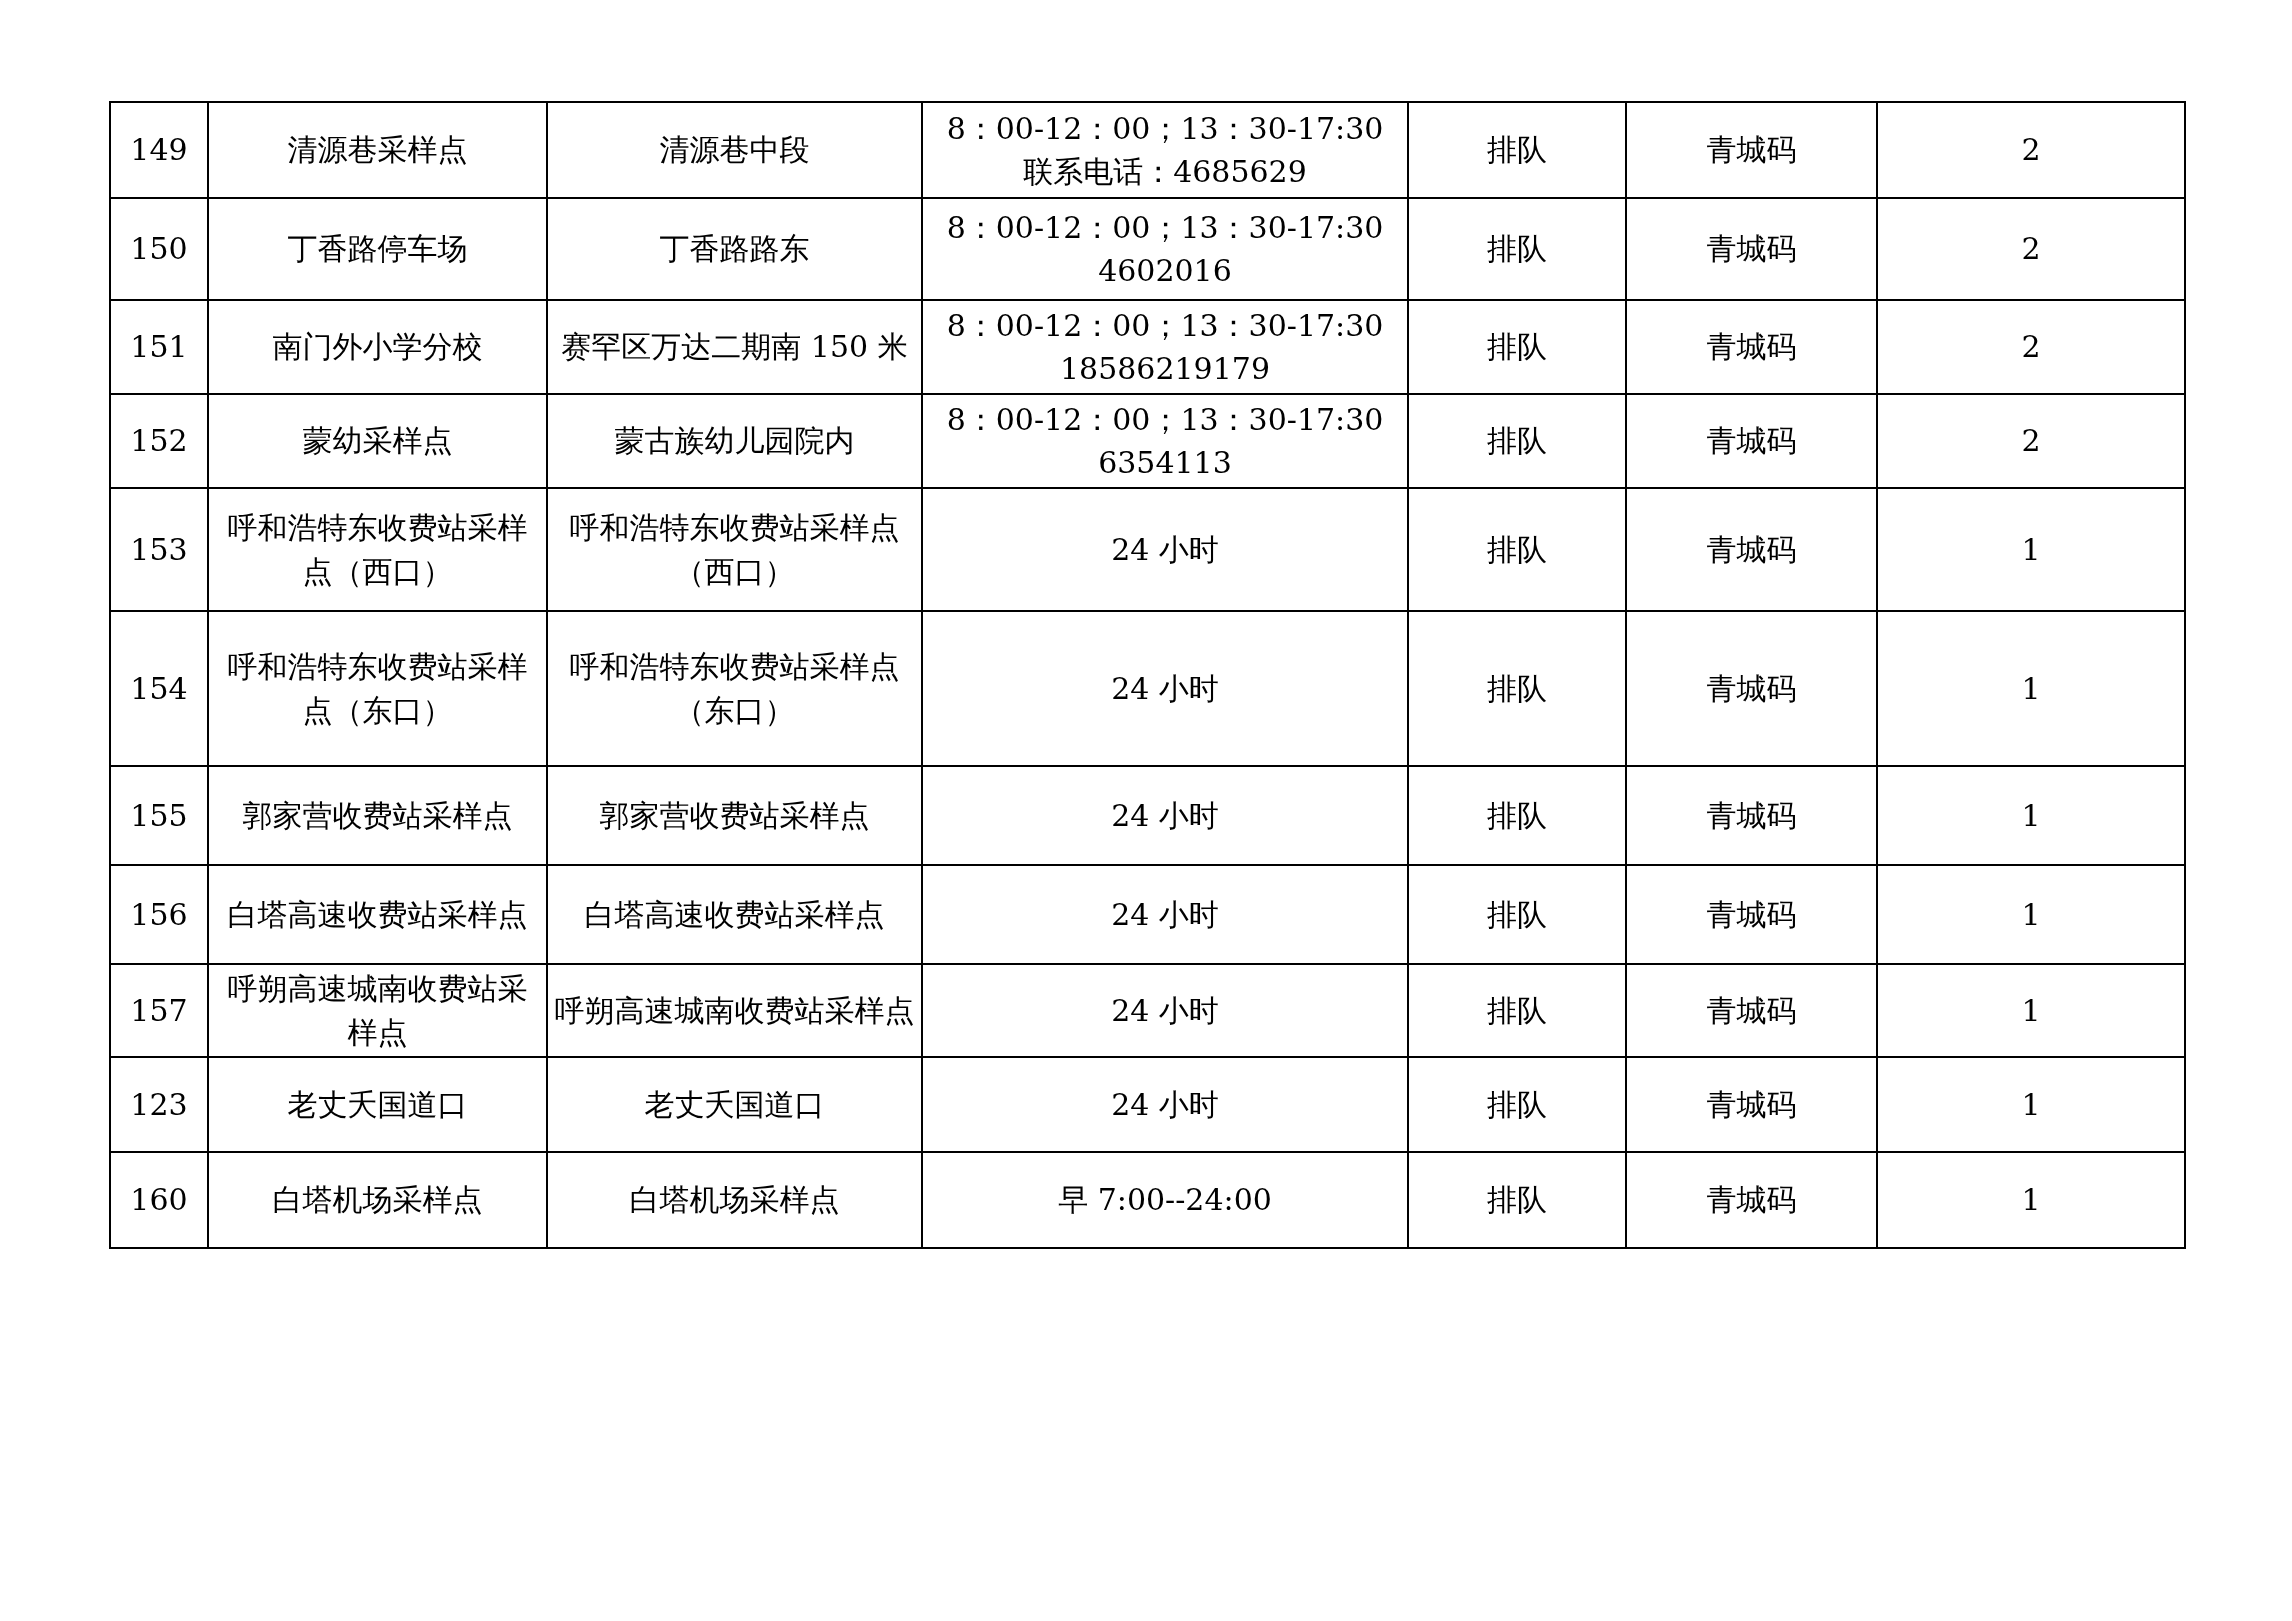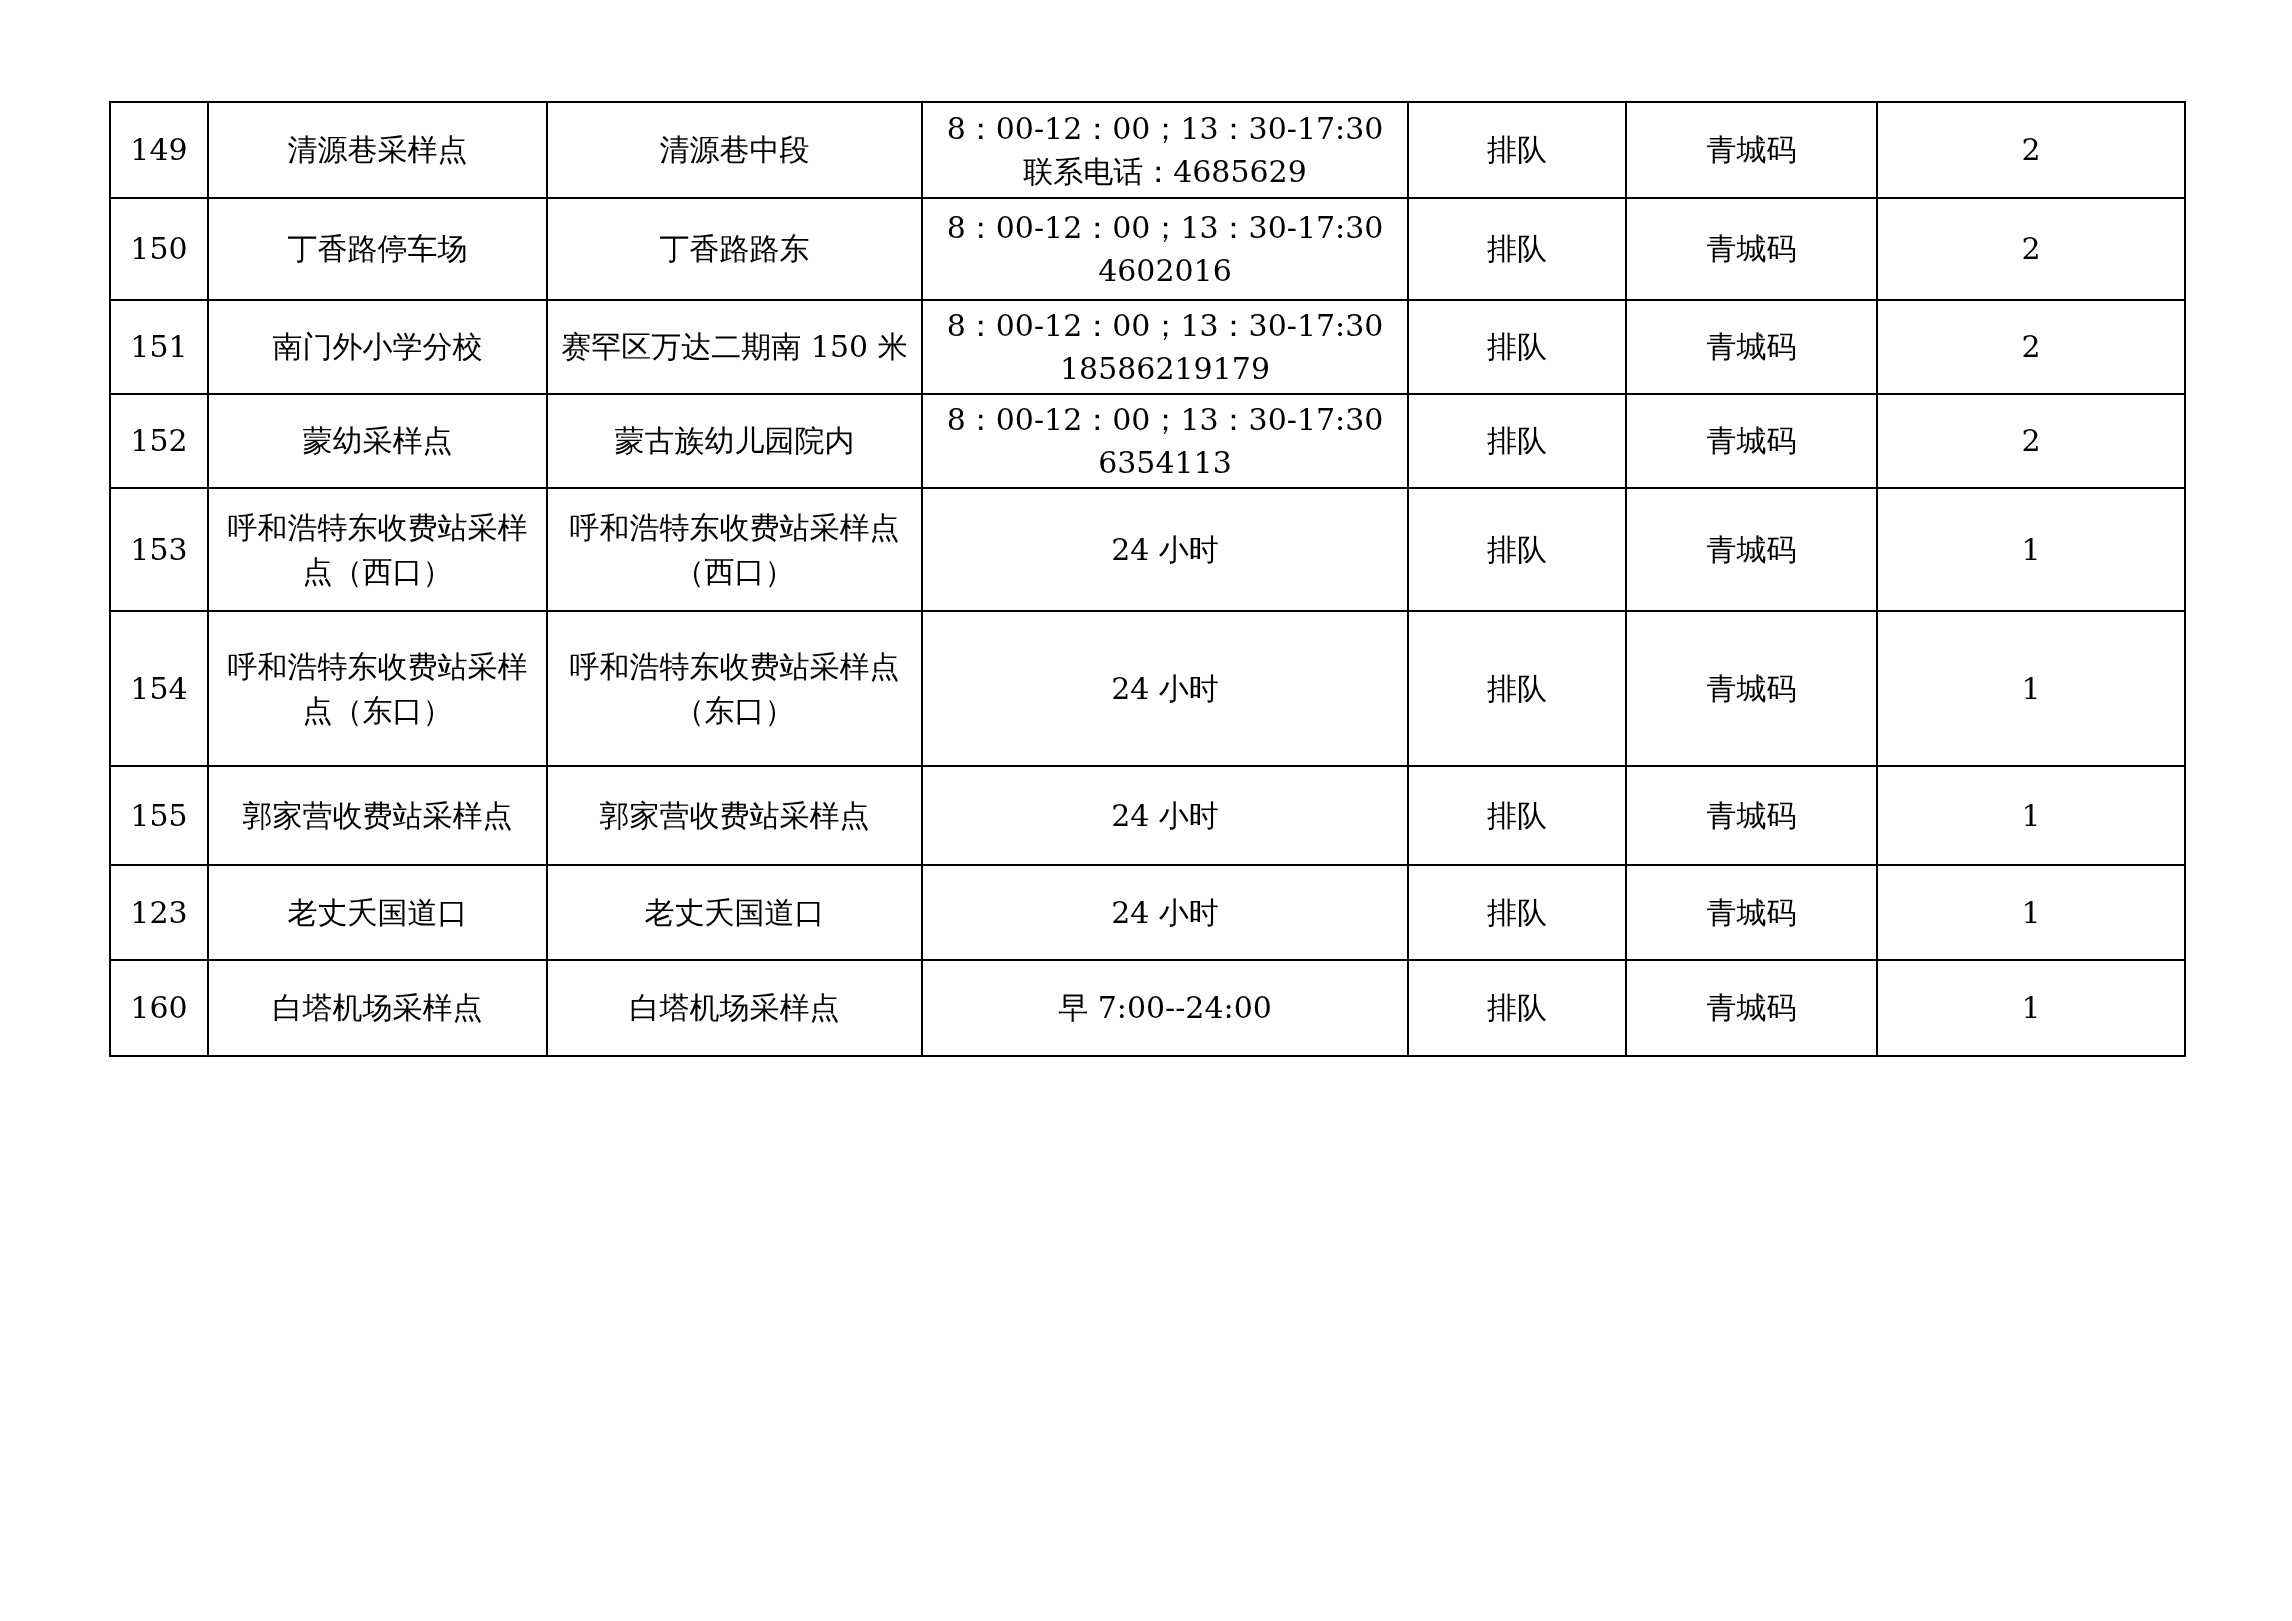--- a/index.html
+++ b/index.html
@@ -142,20 +142,44 @@
         <td class="c-name">郭家营收费站采样点</td>
         <td class="c-loc">郭家营收费站采样点</td>
         <td class="c-hours">
           <div>24 小时</div>
           <div></div>
         </td>
         <td class="c-queue">排队</td>
         <td class="c-code">青城码</td>
         <td class="c-count">1</td>
       </tr>
+      <tr class="h7">
+        <td class="c-num">156</td>
+        <td class="c-name">白塔高速收费站采样点</td>
+        <td class="c-loc">白塔高速收费站采样点</td>
+        <td class="c-hours">
+          <div>24 小时</div>
+          <div></div>
+        </td>
+        <td class="c-queue">排队</td>
+        <td class="c-code">青城码</td>
+        <td class="c-count">1</td>
+      </tr>
+      <tr class="h8">
+        <td class="c-num">157</td>
+        <td class="c-name">呼朔高速城南收费站采样点</td>
+        <td class="c-loc">呼朔高速城南收费站采样点</td>
+        <td class="c-hours">
+          <div>24 小时</div>
+          <div></div>
+        </td>
+        <td class="c-queue">排队</td>
+        <td class="c-code">青城码</td>
+        <td class="c-count">1</td>
+      </tr>
       <tr class="h10">
         <td class="c-num">123</td>
         <td class="c-name">老丈夭国道口</td>
         <td class="c-loc">老丈夭国道口</td>
         <td class="c-hours">
           <div>24 小时</div>
           <div></div>
         </td>
         <td class="c-queue">排队</td>
         <td class="c-code">青城码</td>

